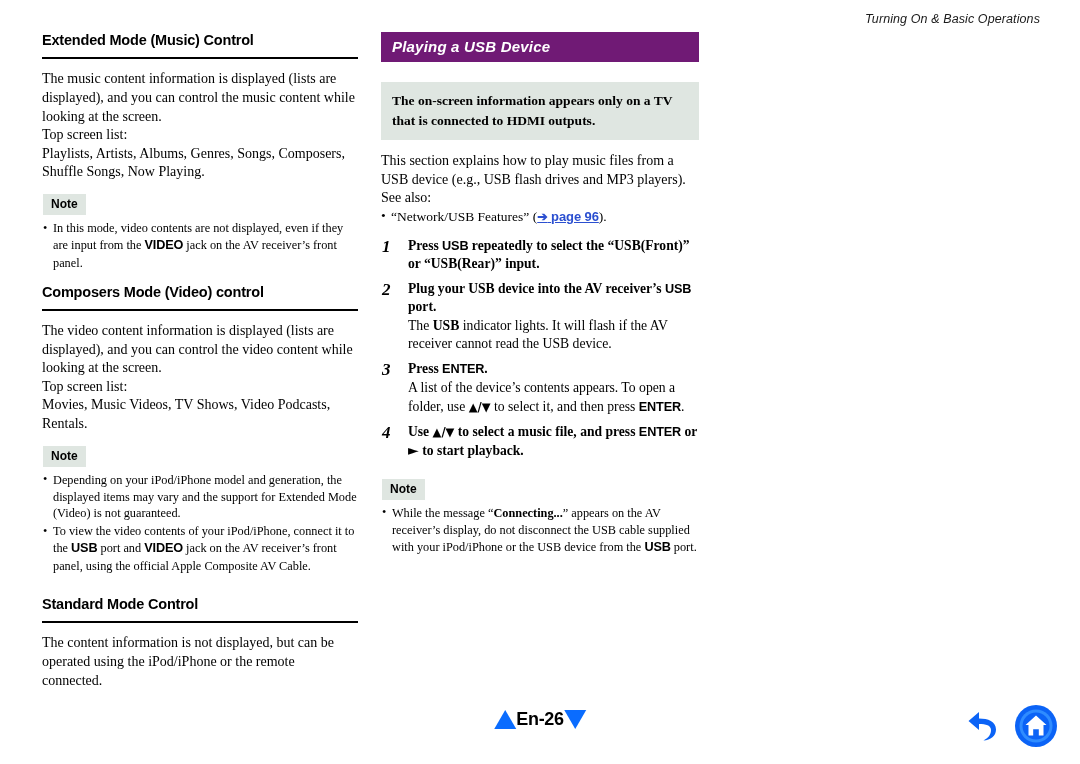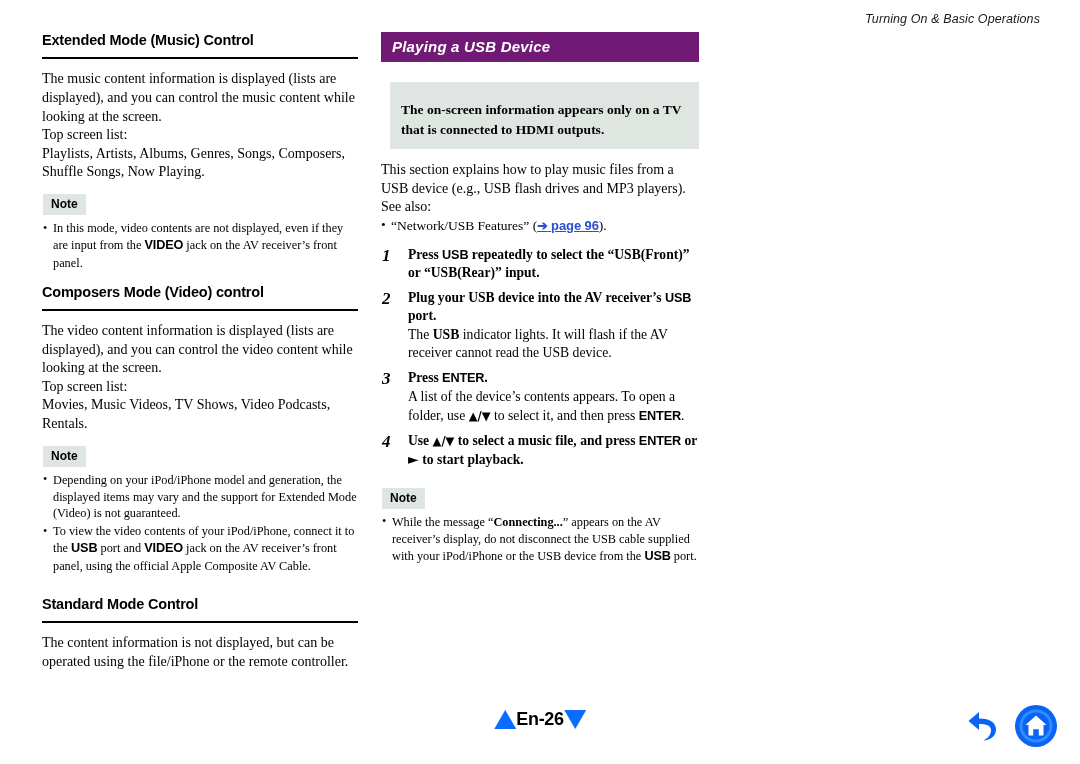--- a/index.html
+++ b/index.html
@@ -70,22 +70,22 @@
     box-sizing: border-box;
   }
 
   
   .callout {
     background: #dfe6e1;
     font-family: "Liberation Serif", serif;
     font-weight: bold;
     font-size: 13.5px;
     line-height: 1.45;
-    padding: 18px 11px 10px 11px;
-    margin: 0 0 12px 9px;
+    padding: 9px 11px 10px 11px;
+    margin: 0 0 12px 0;
     box-sizing: border-box;
   }
 
   
   p.body {
     margin: 0;
     font-size: 14px;
     line-height: 1.33;
   }
   p.body + p.body { margin-top: 0; }
@@ -269,21 +269,21 @@
     <div class="note-badge">Note</div>
     <ul class="notes">
       <li><span>Depending on your iPod/iPhone model and generation, the displayed items may vary and the support for Extended Mode (Video) is not guaranteed.</span></li>
       <li><span>To view the video contents of your iPod/iPhone, connect it to the </span><span class="sans-b">USB</span><span> port and </span><span class="sans-b">VIDEO</span><span> jack on the AV receiver’s front panel, using the official Apple Composite AV Cable.</span></li>
     </ul>
 
     <div class="gap-l"></div>
 
     
     <h2 class="sec-head">Standard Mode Control</h2>
-    <p class="body">The content information is not displayed, but can be operated using the file/iPhone or the remote controller.</p>
+    <p class="body">The content information is not displayed, but can be operated using the iPod/iPhone or the remote connected.</p>
   </div>
 
   <div class="col col-right">
 
     <div class="banner">Playing a USB Device</div>
 
     <div class="callout">The on-screen information appears only on a TV that is connected to HDMI outputs.</div>
 
     <p class="body">This section explains how to play music files from a USB device (e.g., USB flash drives and MP3 players).</p>
 

